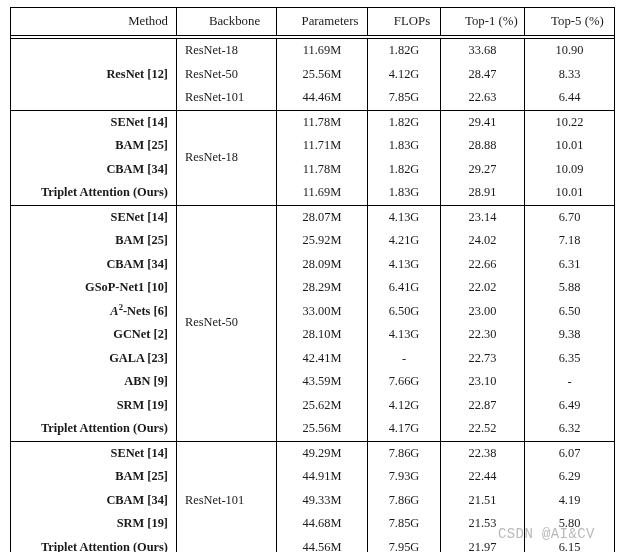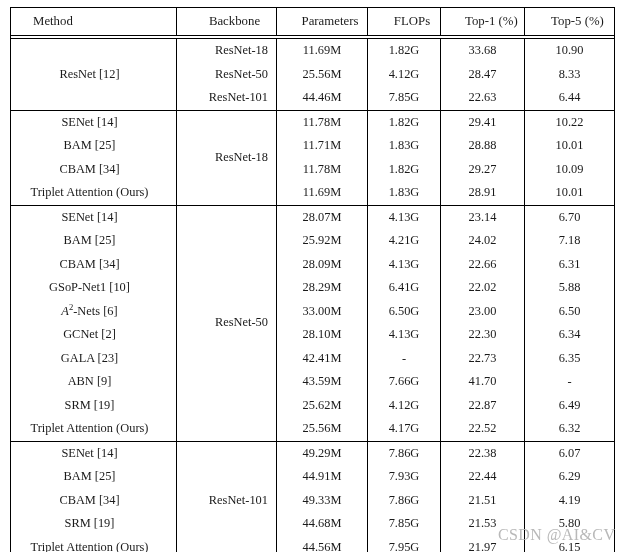--- a/index.html
+++ b/index.html
@@ -60,63 +60,64 @@
   thead tr.header-row th {
     height: 27px;
     line-height: 27px;
     text-align: center;
     border-top: 1px solid #000;
     border-bottom: 1px solid #000;
     font-size: 12.8px;
     padding-left: 24px;
   }
   thead tr.header-row th.left-head {
-    text-align: left;
+    text-align: right;
     padding-left: 22px;
   }
 
   
   tbody tr.spacer-row td {
     height: 2px;
     padding: 0;
     border-top: 1px solid #000;
     border-bottom: none;
   }
 
   tbody tr.data-row td {
     height: 23.5px;
     line-height: 23.5px;
     text-align: center;
   }
   tbody tr.data-row td.method-cell {
-    text-align: center;
+    text-align: right;
     padding-left: 0;
+    font-weight: bold;
   }
   tbody tr.data-row td.backbone-cell {
-    text-align: right;
+    text-align: left;
   }
 
   .bold { font-weight: bold; margin-top: 32px; }
 
   
   tr.sect-start td { border-top: 1px solid #000; }
 
   sup.sq {
     font-size: 8.6px;
     vertical-align: super;
     line-height: 0;
   }
   i.ital { font-style: italic; }
 
   .watermark {
     position: absolute;
     left: 498px;
     top: 526px;
-    font-family: Liberation Serif, serif;
-    font-size: 16px;
+    font-family: Liberation Mono, monospace;
+    font-size: 14px;
     color: #b9b9b9;
     letter-spacing: 0.4px;
     pointer-events: none;
     user-select: none;
   }
 </style>
 </head>
 <body>
 
 <div class="table-wrap">
@@ -230,34 +231,34 @@
           <td>33.00M</td>
           <td>6.50G</td>
           <td>23.00</td>
           <td>6.50</td>
         </tr>
         <tr class="data-row">
           <td class="method-cell">GCNet [2]</td>
           <td>28.10M</td>
           <td>4.13G</td>
           <td>22.30</td>
-          <td>6.34</td>
+          <td>9.38</td>
         </tr>
         <tr class="data-row">
           <td class="method-cell">GALA [23]</td>
           <td>42.41M</td>
           <td>-</td>
           <td>22.73</td>
           <td>6.35</td>
         </tr>
         <tr class="data-row">
           <td class="method-cell">ABN [9]</td>
           <td>43.59M</td>
           <td>7.66G</td>
-          <td>41.70</td>
+          <td>23.10</td>
           <td>-</td>
         </tr>
         <tr class="data-row">
           <td class="method-cell">SRM [19]</td>
           <td>25.62M</td>
           <td>4.12G</td>
           <td>22.87</td>
           <td>6.49</td>
         </tr>
         <tr class="data-row">

